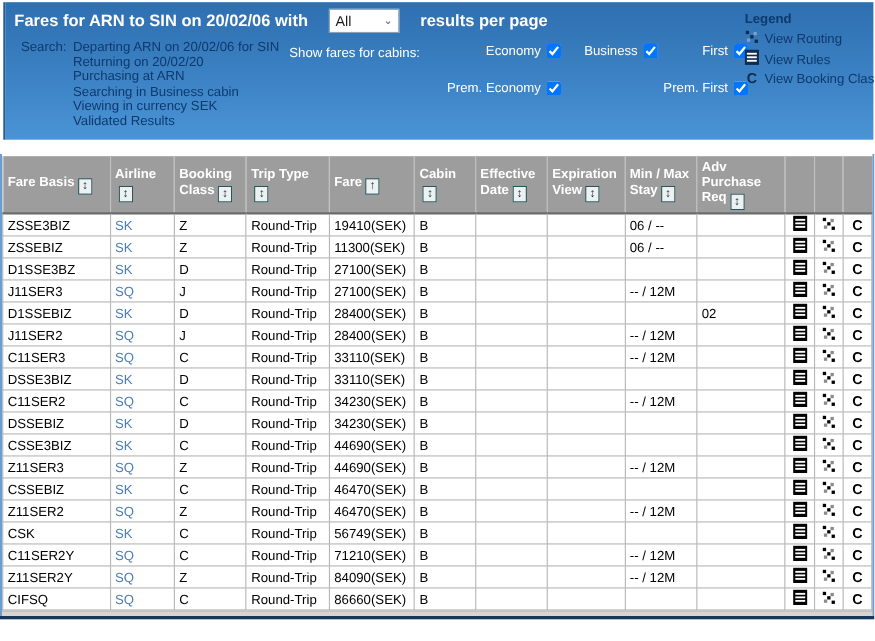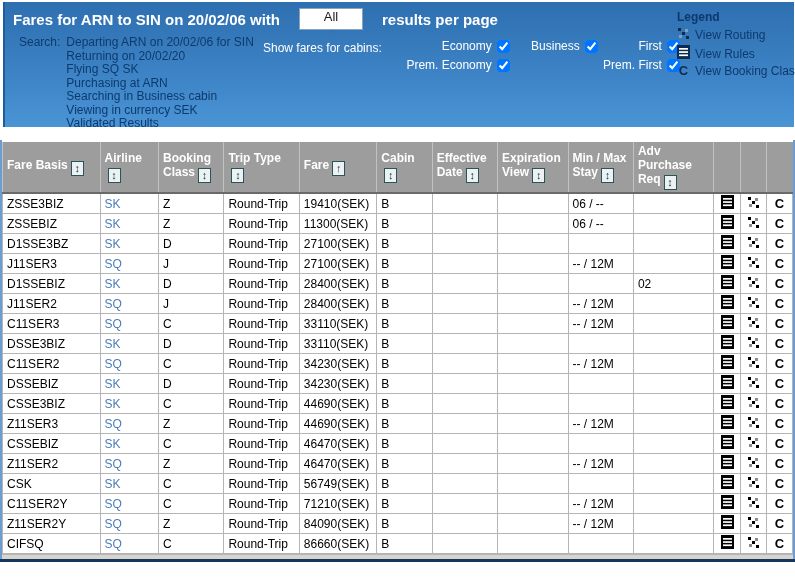--- a/index.html
+++ b/index.html
@@ -12,30 +12,30 @@
   
   .header-panel {
     height:125px; margin:2px 1px 0 3px; position:relative; color:#fff;
     background:linear-gradient(180deg,#2e6fb0 0%, #3c82c4 55%, #4a94d6 100%);
     border-left:2px solid #1f5c9c;
   }
   .title-row { display:flex; align-items:center; gap:19px; padding:6px 0 0 8px; font-size:15px; font-weight:bold; }
   .fake-select {
     display:inline-flex; align-items:center; justify-content:space-between;
     width:64px; height:22px; background:#fff; border:1px solid #8aa2ba;
-    color:#1a1a1a; font-size:13px; font-weight:normal; padding:0 5px; cursor:default;flex-direction:column;
+    color:#1a1a1a; font-size:13px; font-weight:normal; padding:0 5px; cursor:default;
   }
   .fake-select .chev { color:#47688c; font-size:10px; }
 
   .search-block { position:absolute; left:14px; top:34px; display:flex; gap:6px; font-size:12px; color:#0d3a6e; line-height:13.5px; }
   .search-label { font-weight:normal; }
 
   .cabins-block { position:absolute; left:258px; top:37px; display:flex; font-size:12px; }
   .cabins-label { color:#fff; padding-top:2px; white-space:nowrap; }
-  .cabins-grid { display:grid; grid-template-columns:128px 88px 82px; row-gap:5px; }
+  .cabins-grid { display:grid; grid-template-columns:128px 88px 82px; row-gap:20px; }
   .cabin-cell { display:flex; justify-content:flex-end; align-items:center; gap:5px; color:#fff; white-space:nowrap; }
   .cabin-cell input { width:13px; height:13px; margin:0; }
   .cell-r2c1 { grid-column:1; grid-row:2; }
   .cell-r2c3 { grid-column:3; grid-row:2; }
 
   .legend-block { position:absolute; left:672px; top:8px; font-size:12px; color:#0d3a6e; }
   .legend-title { font-weight:bold; margin-bottom:3px; }
   .legend-item { display:flex; align-items:center; gap:5px; margin-bottom:2px; line-height:14px; white-space:nowrap; }
   .glyph-c { font-weight:900; font-size:13px; width:13px; text-align:center; color:#0d2c50; }
 
@@ -83,21 +83,20 @@
       <span class="chev">⌄</span>
     </span>
     <span>results per page</span>
   </div>
 
   <div class="search-block">
     <span class="search-label">Search:</span>
     <div class="search-lines">
       <div>Departing ARN on 20/02/06 for SIN</div>
       <div>Returning on 20/02/20</div>
-      <div>Flying SQ SK</div>
       <div>Purchasing at ARN</div>
       <div>Searching in Business cabin</div>
       <div>Viewing in currency SEK</div>
       <div>Validated Results</div>
     </div>
   </div>
 
   <div class="cabins-block">
     <span class="cabins-label">Show fares for cabins:</span>
     <div class="cabins-grid">

